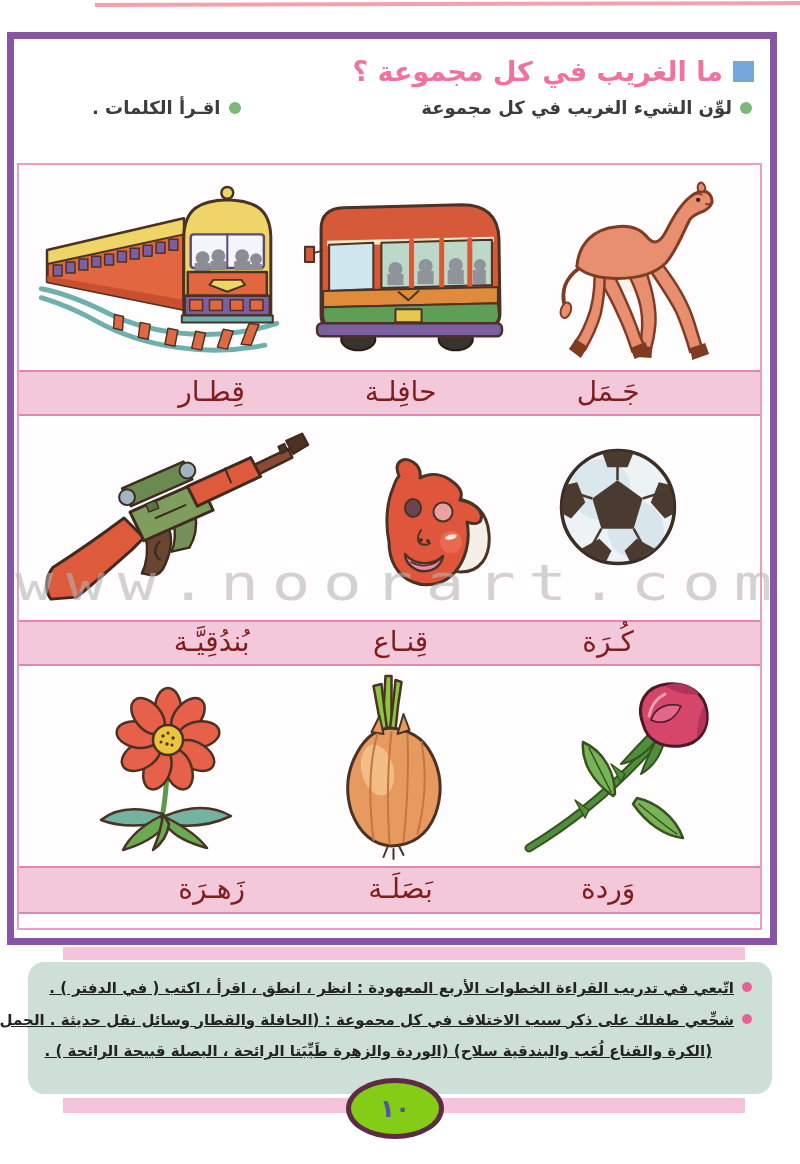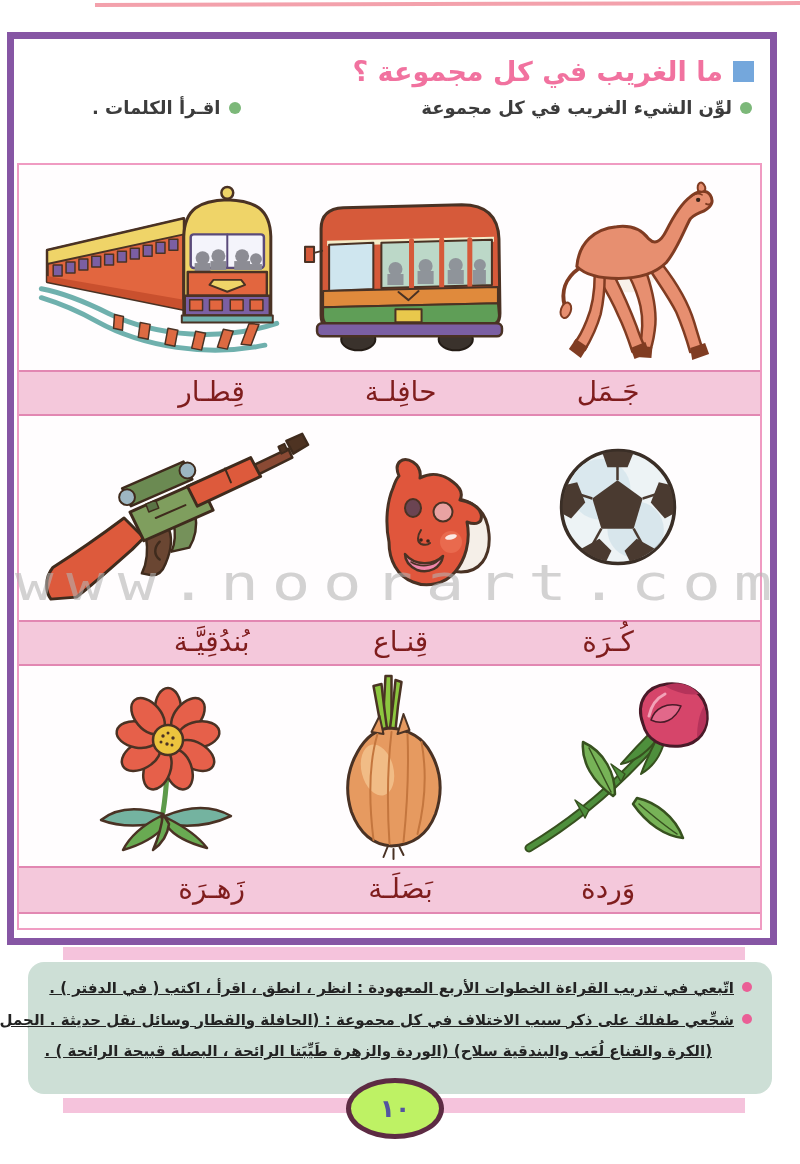--- a/index.html
+++ b/index.html
@@ -60,21 +60,21 @@
 
   .notes-box { position:absolute; left:28px; top:962px; width:744px; height:132px;
     background:#cddfd6; border-radius:16px; direction:rtl;
     padding:15px 20px 0 10px; color:#232323; z-index:3;text-decoration:underline; }
   .note-line { display:flex; align-items:flex-start; gap:8px; font-size:15px; font-weight:bold;
     line-height:1.5; margin-bottom:9px; white-space:nowrap; }
   .dot-pink { width:10px; height:10px; border-radius:50%; background:#ea5f96; flex:0 0 auto; margin-top:5px; }
   .note-indent { padding-right:40px; }
 
   .page-oval { position:absolute; left:346px; top:1078px; width:98px; height:61px;
-    border:5px solid #5d2b43; border-radius:50%; background:#bef264; z-index:5;
+    border:5px solid #5d2b43; border-radius:50%; background:#84cc16; z-index:5;
     display:flex; align-items:center; justify-content:center; }
   .page-num { font-size:25px; font-weight:bold; color:#5355a0; }
 </style>
 </head>
 <body>
 
 <div class="page">
 
   <div class="scan-line-top"></div>
   <div class="frame"></div>

